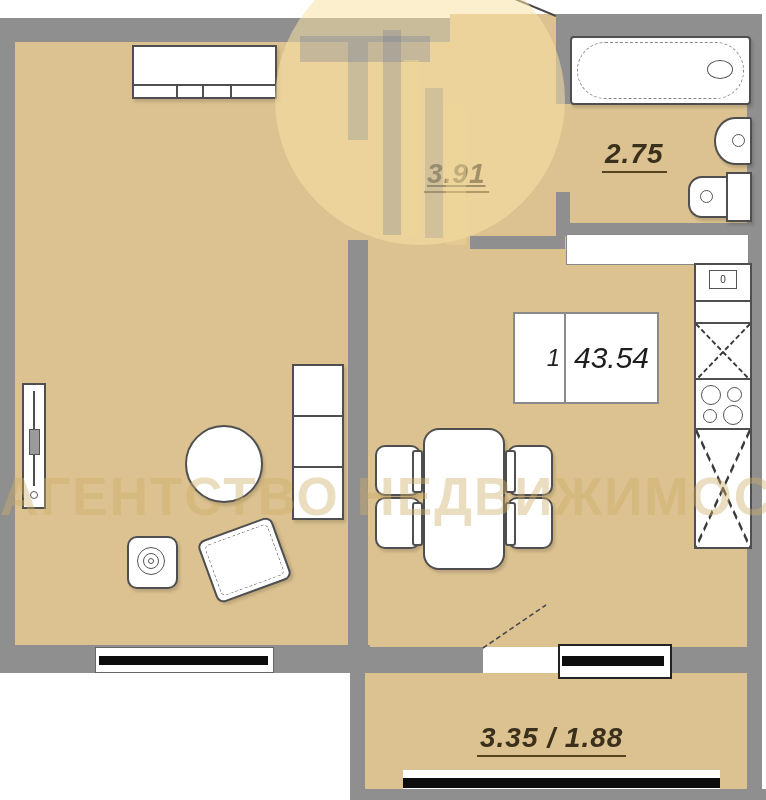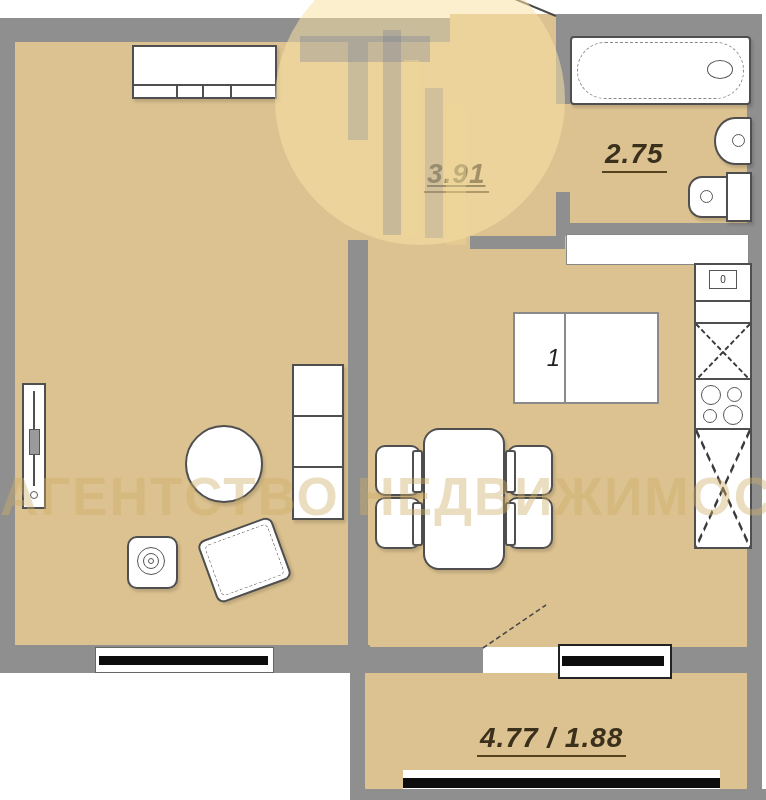--- a/index.html
+++ b/index.html
@@ -148,21 +148,22 @@
   <div class="furn" style="left:714px;top:117px;width:34px;height:44px;border-radius:55% 6% 6% 55% / 50% 6% 6% 50%;">
     <div class="smallcirc" style="right:5px;top:15px;width:11px;height:11px;border-width:1.5px;"></div>
   </div>
   <div class="furn" style="left:688px;top:176px;width:40px;height:38px;border-radius:14px 6px 6px 14px;">
     <div class="smallcirc" style="left:10px;top:12px;width:11px;height:11px;border-width:1.5px;"></div>
   </div>
   <div class="furn" style="left:726px;top:172px;width:22px;height:46px;"></div>
 
   <div class="label lbl-big" style="left:424px;top:158px;text-decoration:underline;">3.91</div>
   <div class="label lbl-big" style="left:602px;top:138px;">2.75</div>
-  <div class="label lbl-big" style="left:477px;top:722px;">4.77 / 1.88</div>
+  <div class="label lbl-big" style="left:477px;top:722px;">3.35 / 1.88</div>
 
   <div class="abs" style="left:513px;top:312px;width:142px;height:88px;background:#fff;border:2px solid #8a8a8a;z-index:40;display:flex;">
     <div style="width:45px;border-right:2px solid #8a8a8a;display:flex;align-items:center;justify-content:flex-end;padding-right:4px;font-style:italic;font-size:24px;color:#222;">1</div>
+    <div style="flex:1;display:flex;align-items:center;justify-content:center;font-style:italic;font-size:30px;color:#1d1d1d;">43.54</div>
   </div>
 
   <div class="wm wm-sub" style="left:0px;top:466px;width:766px;">АГЕНТСТВО НЕДВИЖИМОСТИ</div>
 
 </div>
 
 </body></html>

